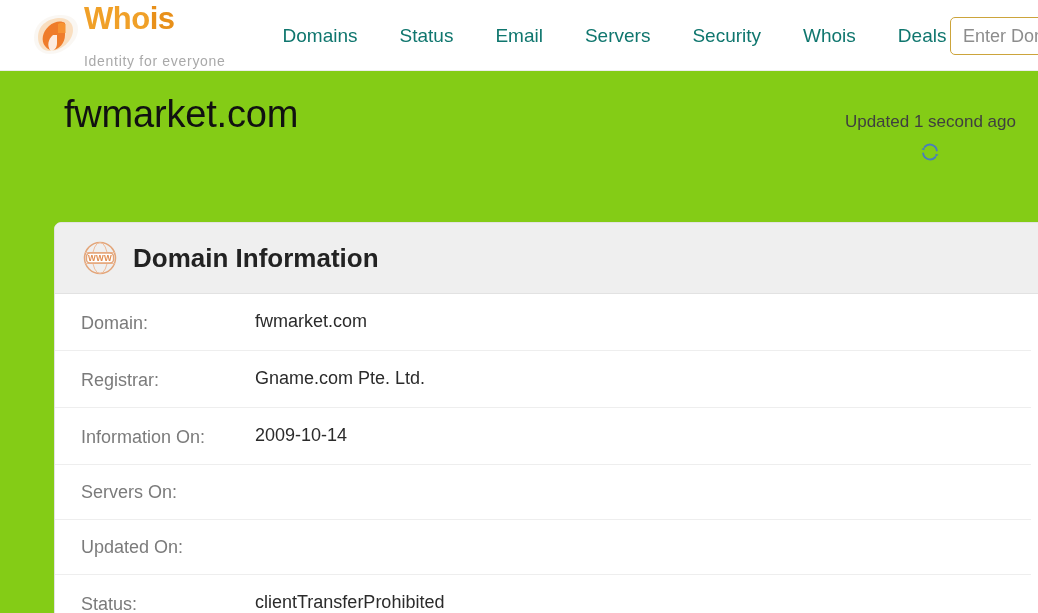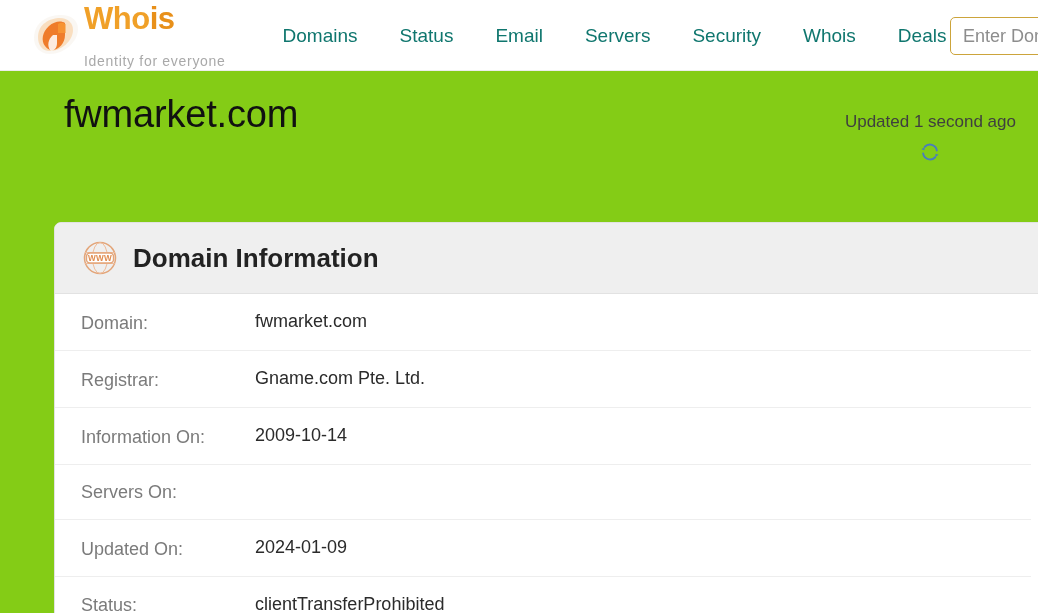--- a/index.html
+++ b/index.html
@@ -271,21 +271,20 @@
         <div class="info-label">Information On:</div>
         <div class="info-value">2009-10-14</div>
       </div>
 
       <div class="info-row">
         <div class="info-label">Servers On:</div>
       </div>
 
       <div class="info-row">
         <div class="info-label">Updated On:</div>
-        <div class="info-value">2024-01-09</div>
       </div>
 
       <div class="info-row">
         <div class="info-label">Status:</div>
         <div class="info-value">clientTransferProhibited</div>
       </div>
 
     </div>
   </section>
 </main>

